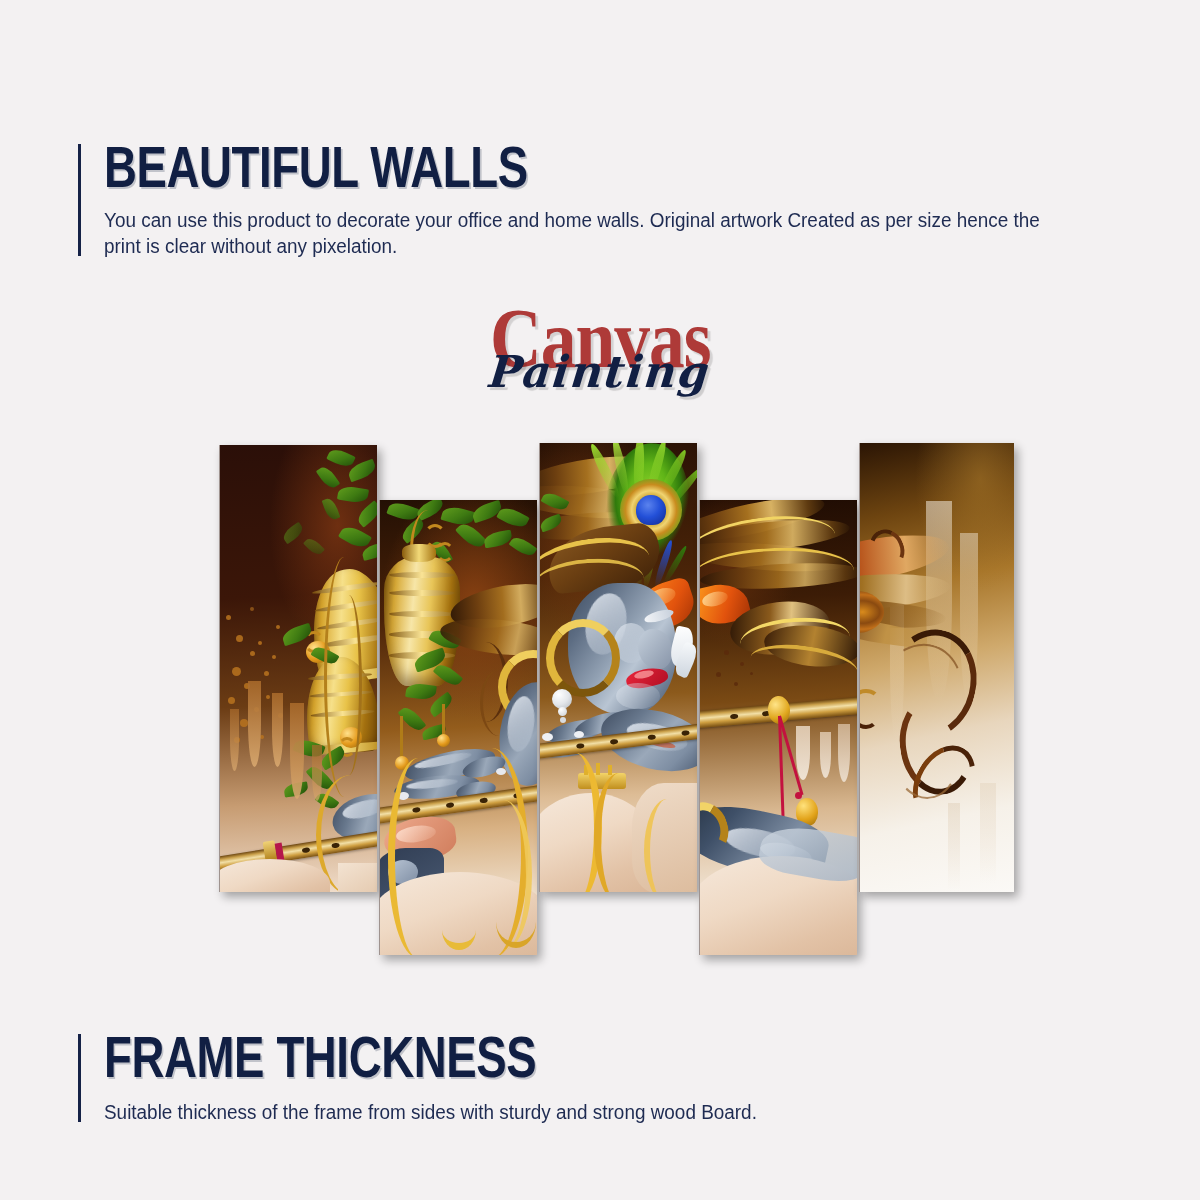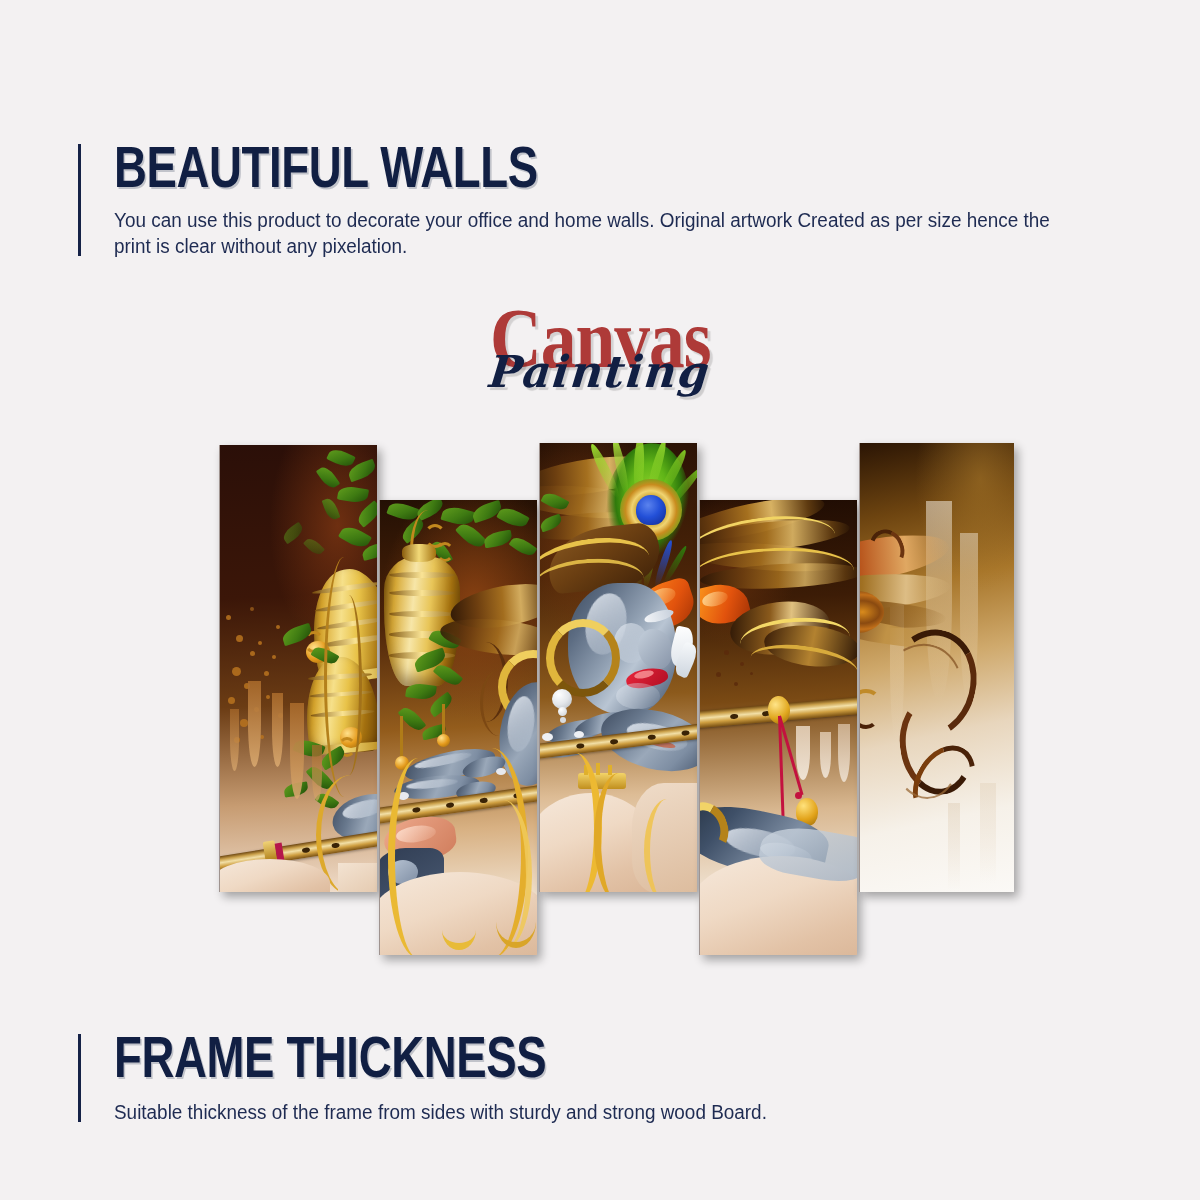--- a/index.html
+++ b/index.html
@@ -11,21 +11,21 @@
     font-family: "Liberation Sans", sans-serif;
     overflow: hidden;
     position: relative;
   }
 
   
   .feature {
     position: absolute;
     left: 78px;
     width: 1010px;
-    padding-left: 36px;
+    padding-left: 26px;
   }
   .feature::before {
     content: "";
     position: absolute;
     left: 0; top: 4px; bottom: 4px;
     width: 3px;
     background: #152247;
   }
   #feature-top    { top: 140px; }
   #feature-bottom { top: 1030px; }

